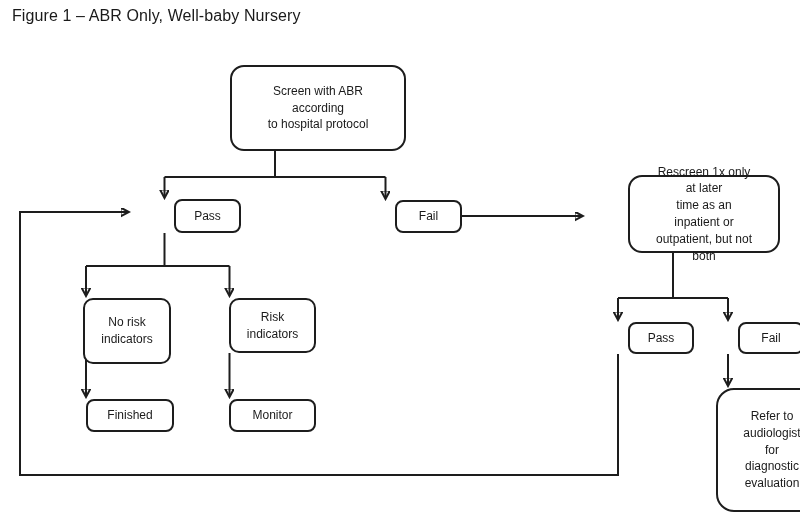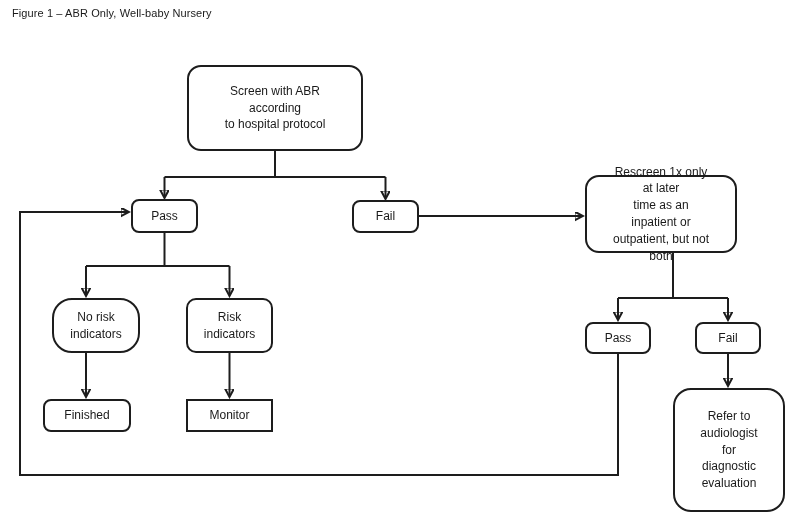--- a/index.html
+++ b/index.html
@@ -7,45 +7,45 @@
     width: 800px; height: 526px;
     background: #ffffff;
     font-family: "Liberation Sans", sans-serif;
     color: #1a1a1a;
     position: relative;
     overflow: hidden;
   }
   .canvas { position: absolute; inset: 0; }
   .figure-title {
     position: absolute; left: 12px; top: 7px;
-    font-size: 11px; letter-spacing: 0.1px;
+    font-size: 16px; letter-spacing: 0.1px;
     white-space: nowrap;
   }
   svg.connectors {
     position: absolute; left: 0; top: 0;
     width: 800px; height: 526px;
   }
   svg.connectors path {
     fill: none; stroke: #1d1d1d; stroke-width: 2;
   }
   .node {
     position: absolute; box-sizing: border-box;
     border: 2px solid #1d1d1d; background: #ffffff;
     display: flex; align-items: center; justify-content: center;
     text-align: center; font-size: 12px; line-height: 1.4;
-    white-space: pre-line; padding: 0 22px;
+    white-space: pre-line; padding: 0 22px; margin-left: 43px;
   }
   .n-screen   { left:187px; top: 65px; width:176px; height: 86px; border-radius:14px; }
   .n-pass1    { left:131px; top:199px; width: 67px; height: 34px; border-radius: 8px; }
   .n-fail1    { left:352px; top:200px; width: 67px; height: 33px; border-radius: 8px; }
   .n-rescreen { left:585px; top:175px; width:152px; height: 78px; border-radius:14px; }
-  .n-norisk   { left: 52px; top:298px; width: 88px; height: 55px; border-radius:20px; }
+  .n-norisk   { left: 40px; top:298px; width: 88px; height: 66px; border-radius:10px; }
   .n-risk     { left:186px; top:298px; width: 87px; height: 55px; border-radius:10px;align-items:center; }
   .n-finished { left: 43px; top:399px; width: 88px; height: 33px; border-radius: 8px; }
-  .n-monitor  { left:186px; top:399px; width: 87px; height: 33px; border-radius: 0; }
+  .n-monitor  { left:186px; top:399px; width: 87px; height: 33px; border-radius: 8px; }
   .n-pass2    { left:585px; top:322px; width: 66px; height: 32px; border-radius: 8px; }
   .n-fail2    { left:695px; top:322px; width: 66px; height: 32px; border-radius: 8px; }
   .n-refer    { left:673px; top:388px; width:112px; height:124px; border-radius:18px; }
 </style>
 </head>
 <body>
 
 <div class="canvas">
 
   <div class="figure-title">Figure 1 – ABR Only, Well-baby Nursery</div>

